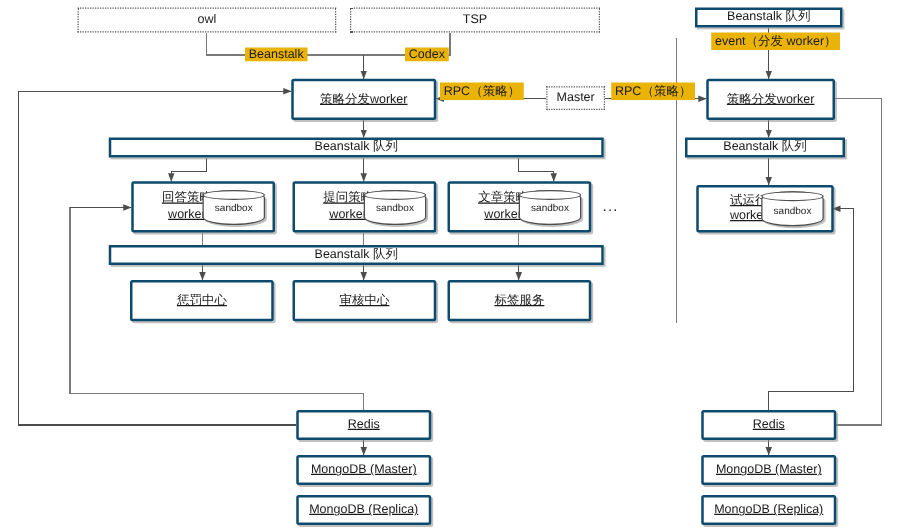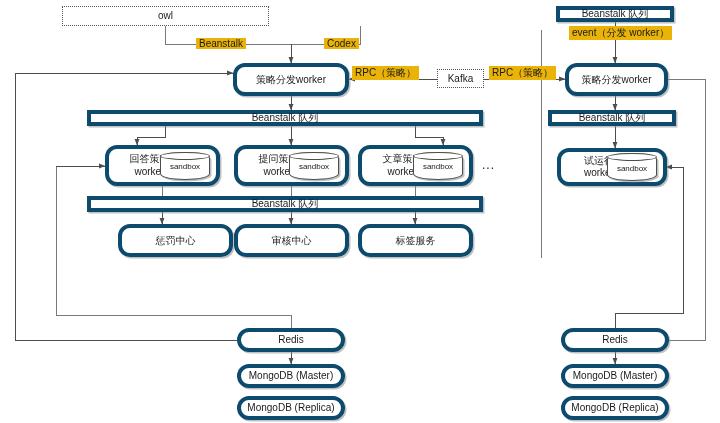--- a/index.html
+++ b/index.html
@@ -23,27 +23,27 @@
     pointer-events:none;
   }
   .node{
     position:absolute;
     box-sizing:border-box;
     display:flex;
     align-items:center;
     justify-content:center;
     text-align:center;
     background:#ffffff;
-    border:4px solid #0c4a6e;
+    border:2px solid #0c4a6e;
     color:#1a1a1a;
     line-height:1.15;
     z-index:3;
   }
   
-  .rounded{border-radius:12px;}
+  .rounded{border-radius:2px;text-decoration:underline;}
   
   .rect{border-radius:0;}
   
   .dotted{
     border:1px dotted #555555;
     border-radius:0;
   }
   
   .shadowed{box-shadow:1.5px 1.5px 0 0 rgba(140,140,140,0.55);}
   .lbl{
@@ -167,23 +167,26 @@
       <path d="M615,328 L615,313 L683,313 L683,167 L666,167" marker-end="url(#arrow)" stroke="#4d4d4d"></path>
 
       <path d="M615,352 L615,364" marker-end="url(#arrow)" stroke="#4d4d4d"></path>
     </g>
   </svg>
 
   <div class="node dotted fs10" style="left:62px;top:6px;width:207px;height:20px;">
     <span>owl</span>
   </div>
 
+  <div class="node dotted fs10" style="left:280px;top:6px;width:200px;height:20px;">
+    <span>TSP</span>
+  </div>
 
   <div class="node dotted fs10" style="left:437px;top:69px;width:47px;height:19px;">
-    <span>Kafka</span>
+    <span>Master</span>
   </div>
 
   <span class="lbl fs10" style="left:196px;top:38px;">Beanstalk</span>
   <span class="lbl fs10" style="left:324px;top:38px;">Codex</span>
   <span class="lbl fs10" style="left:352px;top:66px;">RPC（策略）</span>
   <span class="lbl fs10" style="left:489px;top:66px;">RPC（策略）</span>
   <span class="lbl fs10" style="left:569px;top:26px;">event（分发 worker）</span>
 
   <div class="node rounded shadowed fs10" style="left:233px;top:63px;width:116px;height:33px;">
     <span>策略分发worker</span>
@@ -228,21 +231,21 @@
       </div>
     </div>
   </div>
 
   <span class="ellipsis" style="left:482px;top:158px;">...</span>
 
   <div class="node rect shadowed fs10" style="left:87px;top:196px;width:396px;height:16px;">
     <span>Beanstalk 队列</span>
   </div>
 
-  <div class="node rounded shadowed fs10" style="left:118px;top:224px;width:115px;height:33px;">
+  <div class="node rounded shadowed fs10" style="left:104px;top:224px;width:115px;height:33px;">
     <span>惩罚中心</span>
   </div>
   <div class="node rounded shadowed fs10" style="left:234px;top:224px;width:115px;height:33px;">
     <span>审核中心</span>
   </div>
   <div class="node rounded shadowed fs10" style="left:358px;top:224px;width:115px;height:33px;">
     <span>标签服务</span>
   </div>
 
   <div class="node rounded shadowed fs10" style="left:237px;top:328px;width:108px;height:24px;">

